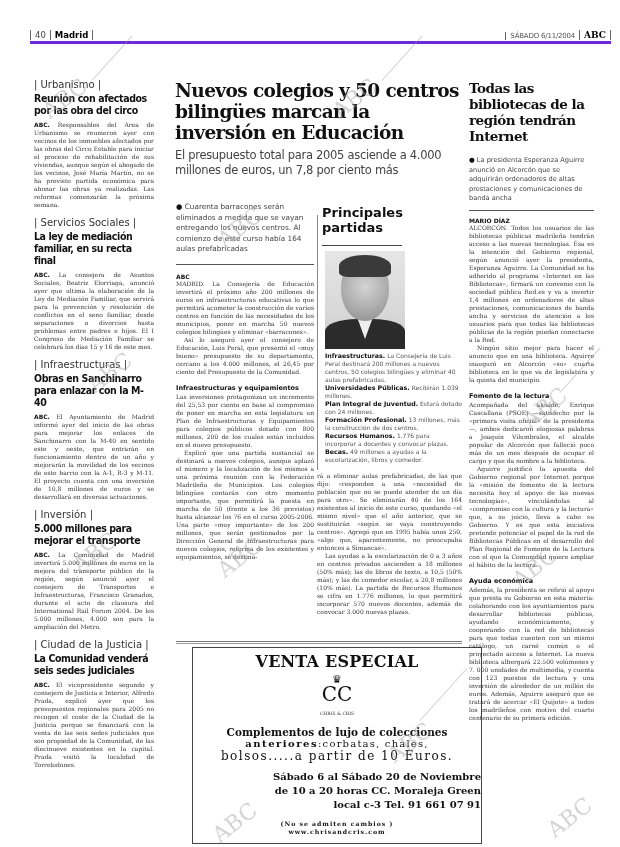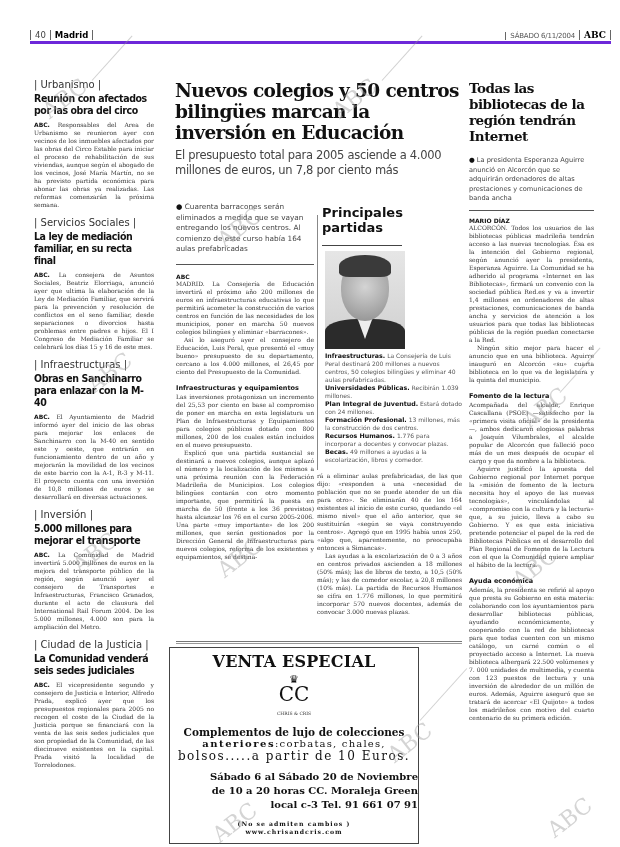--- a/index.html
+++ b/index.html
@@ -42,21 +42,21 @@
   .sidebar .suit { position: absolute; left: 0; bottom: 0; width: 80px; height: 30px; border-radius: 40% 40% 0 0; background: #2b2b2b; }
   .sidebar .collar { position: absolute; left: 32px; bottom: 10px; width: 16px; height: 22px; background: #eee; clip-path: polygon(0 0, 100% 0, 50% 100%); }
   .sidebar .items { font-family: "DejaVu Sans", sans-serif; font-size: 6px; line-height: 8px; color: #555; margin-top: 3px; margin-left: 3px; }
   .sidebar .items b { color: #111; font-size: 6.3px; }
   .sidebar .vline { position: absolute; left: -5px; top: 10px; width: 1px; height: 255px; background: #888; }
 
   .main-col2 { position: absolute; left: 317px; top: 472px; width: 145px; }
 
   .hr-mid { position: absolute; left: 176px; top: 641px; width: 286px; border-top: 1px solid #777; border-bottom: 1px solid #999; height: 3px; }
 
-  .ad { position: absolute; left: 169px; top: 647px; width: 250px; height: 197px; border: 1.5px solid #444; text-align: center; font-family: "DejaVu Serif", serif; color: #111; }
+  .ad { position: absolute; left: 192px; top: 647px; width: 290px; height: 197px; border: 1.5px solid #444; text-align: center; font-family: "DejaVu Serif", serif; color: #111; }
   .ad .atitle { font-weight: bold; font-size: 16px; margin-top: 4px; letter-spacing: 0.2px; }
   .ad .logo { width: 40px; height: 36px; margin: 3px auto 0; position: relative; }
   .ad .crown { font-size: 11px; line-height: 11px; }
   .ad .cc { font-size: 20px; line-height: 18px; font-family: "DejaVu Serif", serif; }
   .ad .logo-text { font-size: 4.5px; color: #333; margin-top: 1px; }
   .ad .l1 { font-weight: bold; font-size: 10.5px; margin-top: 10px; }
   .ad .l2 { font-size: 10px; letter-spacing: 1.2px; }
   .ad .l2 b { letter-spacing: 1.5px; }
   .ad .l3 { font-size: 12px; letter-spacing: 1.5px; text-align: center; }
   .ad .l4 { font-weight: bold; font-size: 10px; margin-top: 7px; line-height: 14px; text-align: right; padding-left: 28px; }

